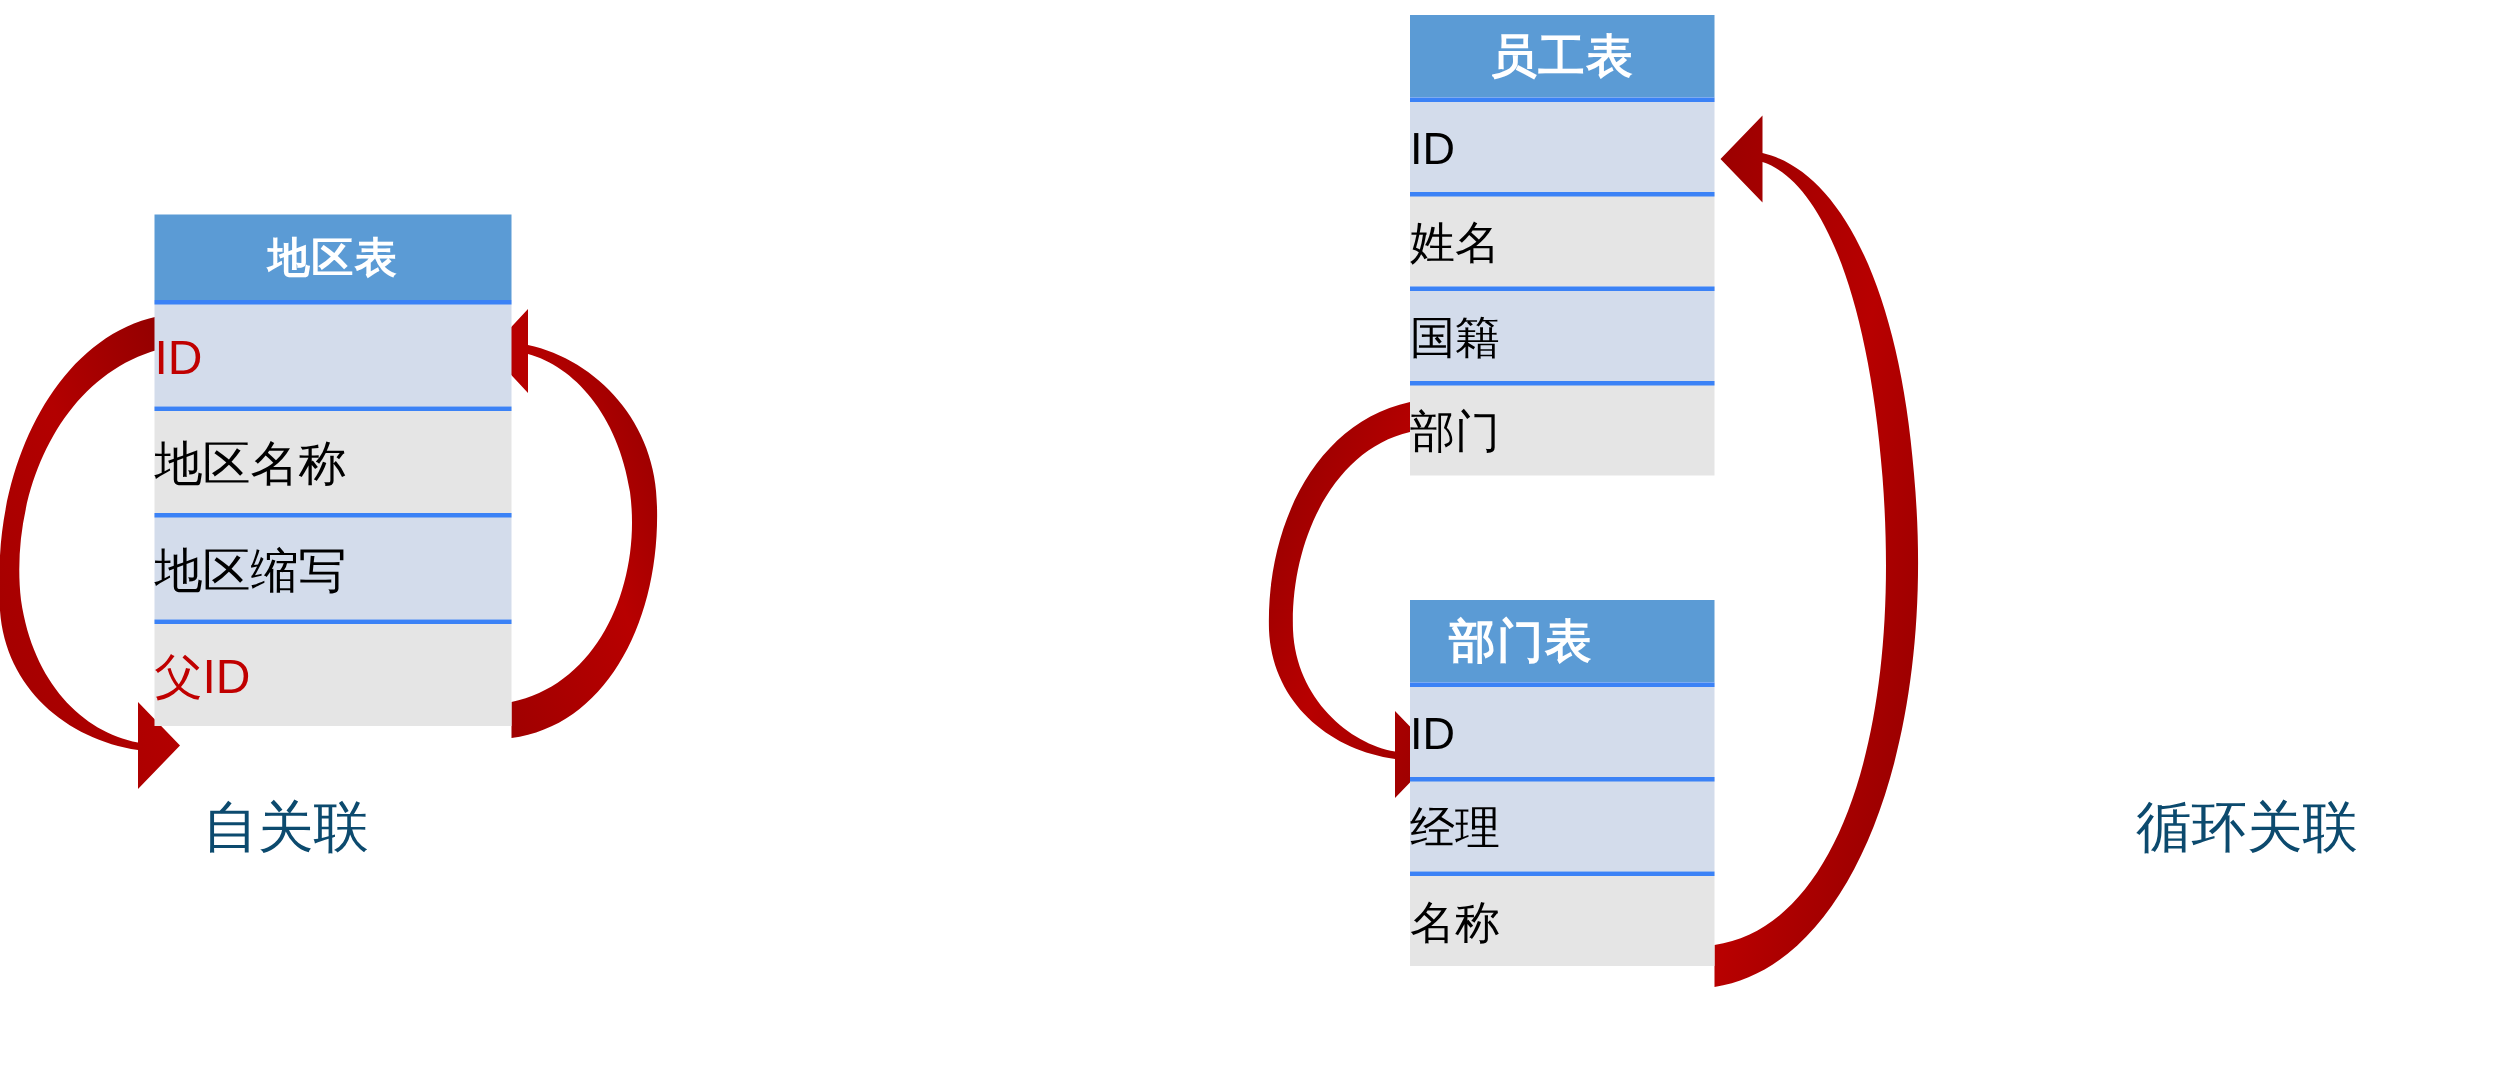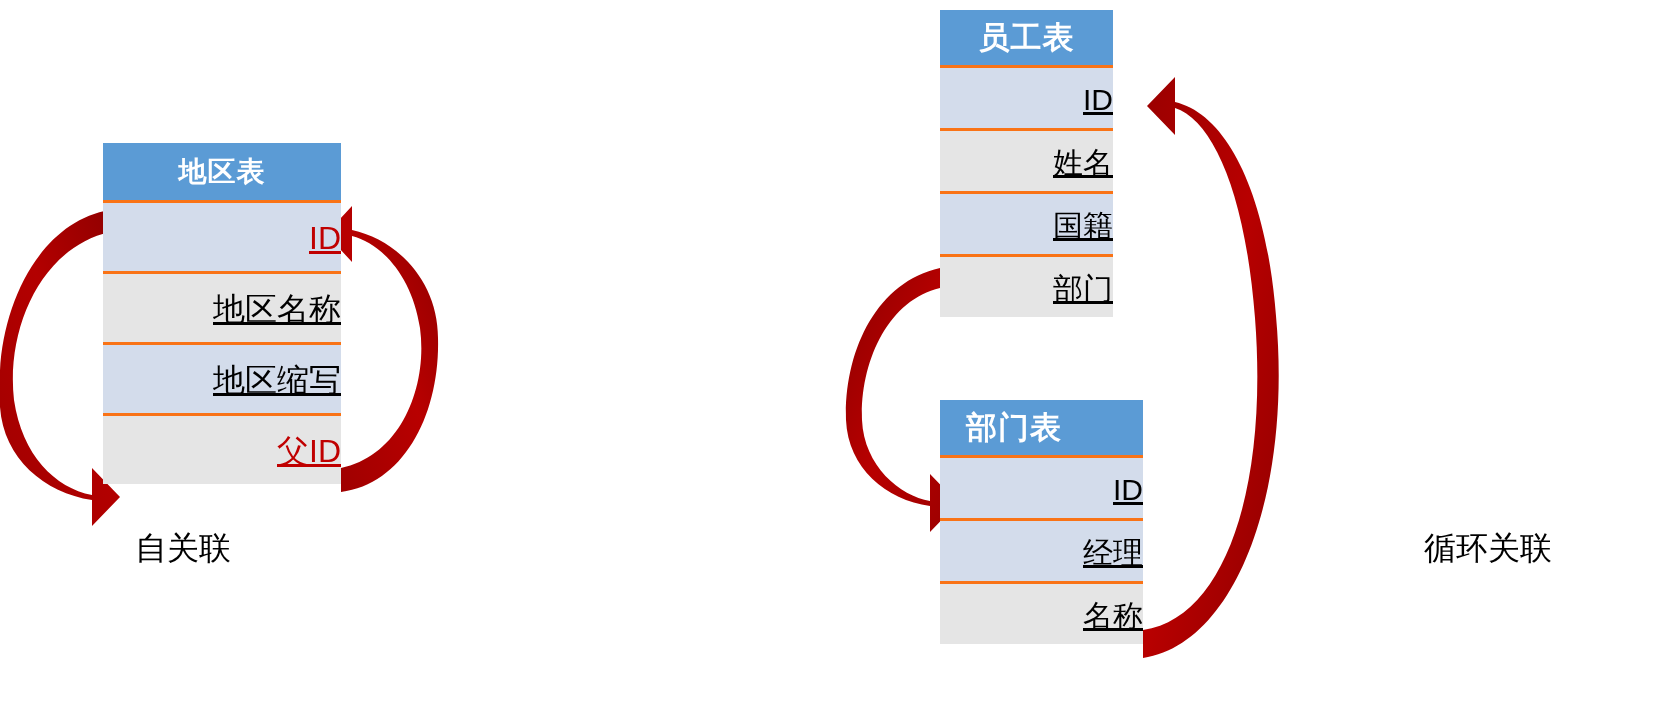--- a/index.html
+++ b/index.html
@@ -21,49 +21,48 @@
     font-size:28px;
     line-height:57px;
     height:57px;
     text-align:center;
     letter-spacing:1px;
   }
   .tbl-header.left-align{text-align:left;padding-left:26px;}
   .row{
     height:71px;
     line-height:71px;
-    text-align:right;
+    text-align:left;
     font-size:32px;
     color:#000000;
-    border-top:3px solid #f97316;
+    border-top:3px solid #3b82f6;
     box-sizing:border-box;
-    text-decoration:underline;
   }
   .row.band-dark{background:#D3DCEB;}
   .row.band-light{background:#e5e5e5;}
   .row.key{color:#C00000;}
 
   
   .table.compact .tbl-header{
     font-size:31px;height:55px;line-height:55px;
   }
   .table.compact .row{
     height:63px;line-height:63px;font-size:30px;
   }
 
   
   #region-table{left:103px;top:143px;width:238px;}
-  #employee-table{left:940px;top:10px;width:173px;}
+  #employee-table{left:940px;top:10px;width:203px;}
   #department-table{left:940px;top:400px;width:203px;}
 
   
   .caption{
     position:absolute;
-    color:#000000;
-    font-size:32px;
+    color:#0c4a6e;
+    font-size:37px;
     white-space:nowrap;
   }
   #caption-self{left:135px;top:527px;}
   #caption-cycle{left:1424px;top:527px;text-align:center;}
 
   
   svg.arrows{
     position:absolute;left:0;top:0;width:1678px;height:725px;
     pointer-events:none;
   }

